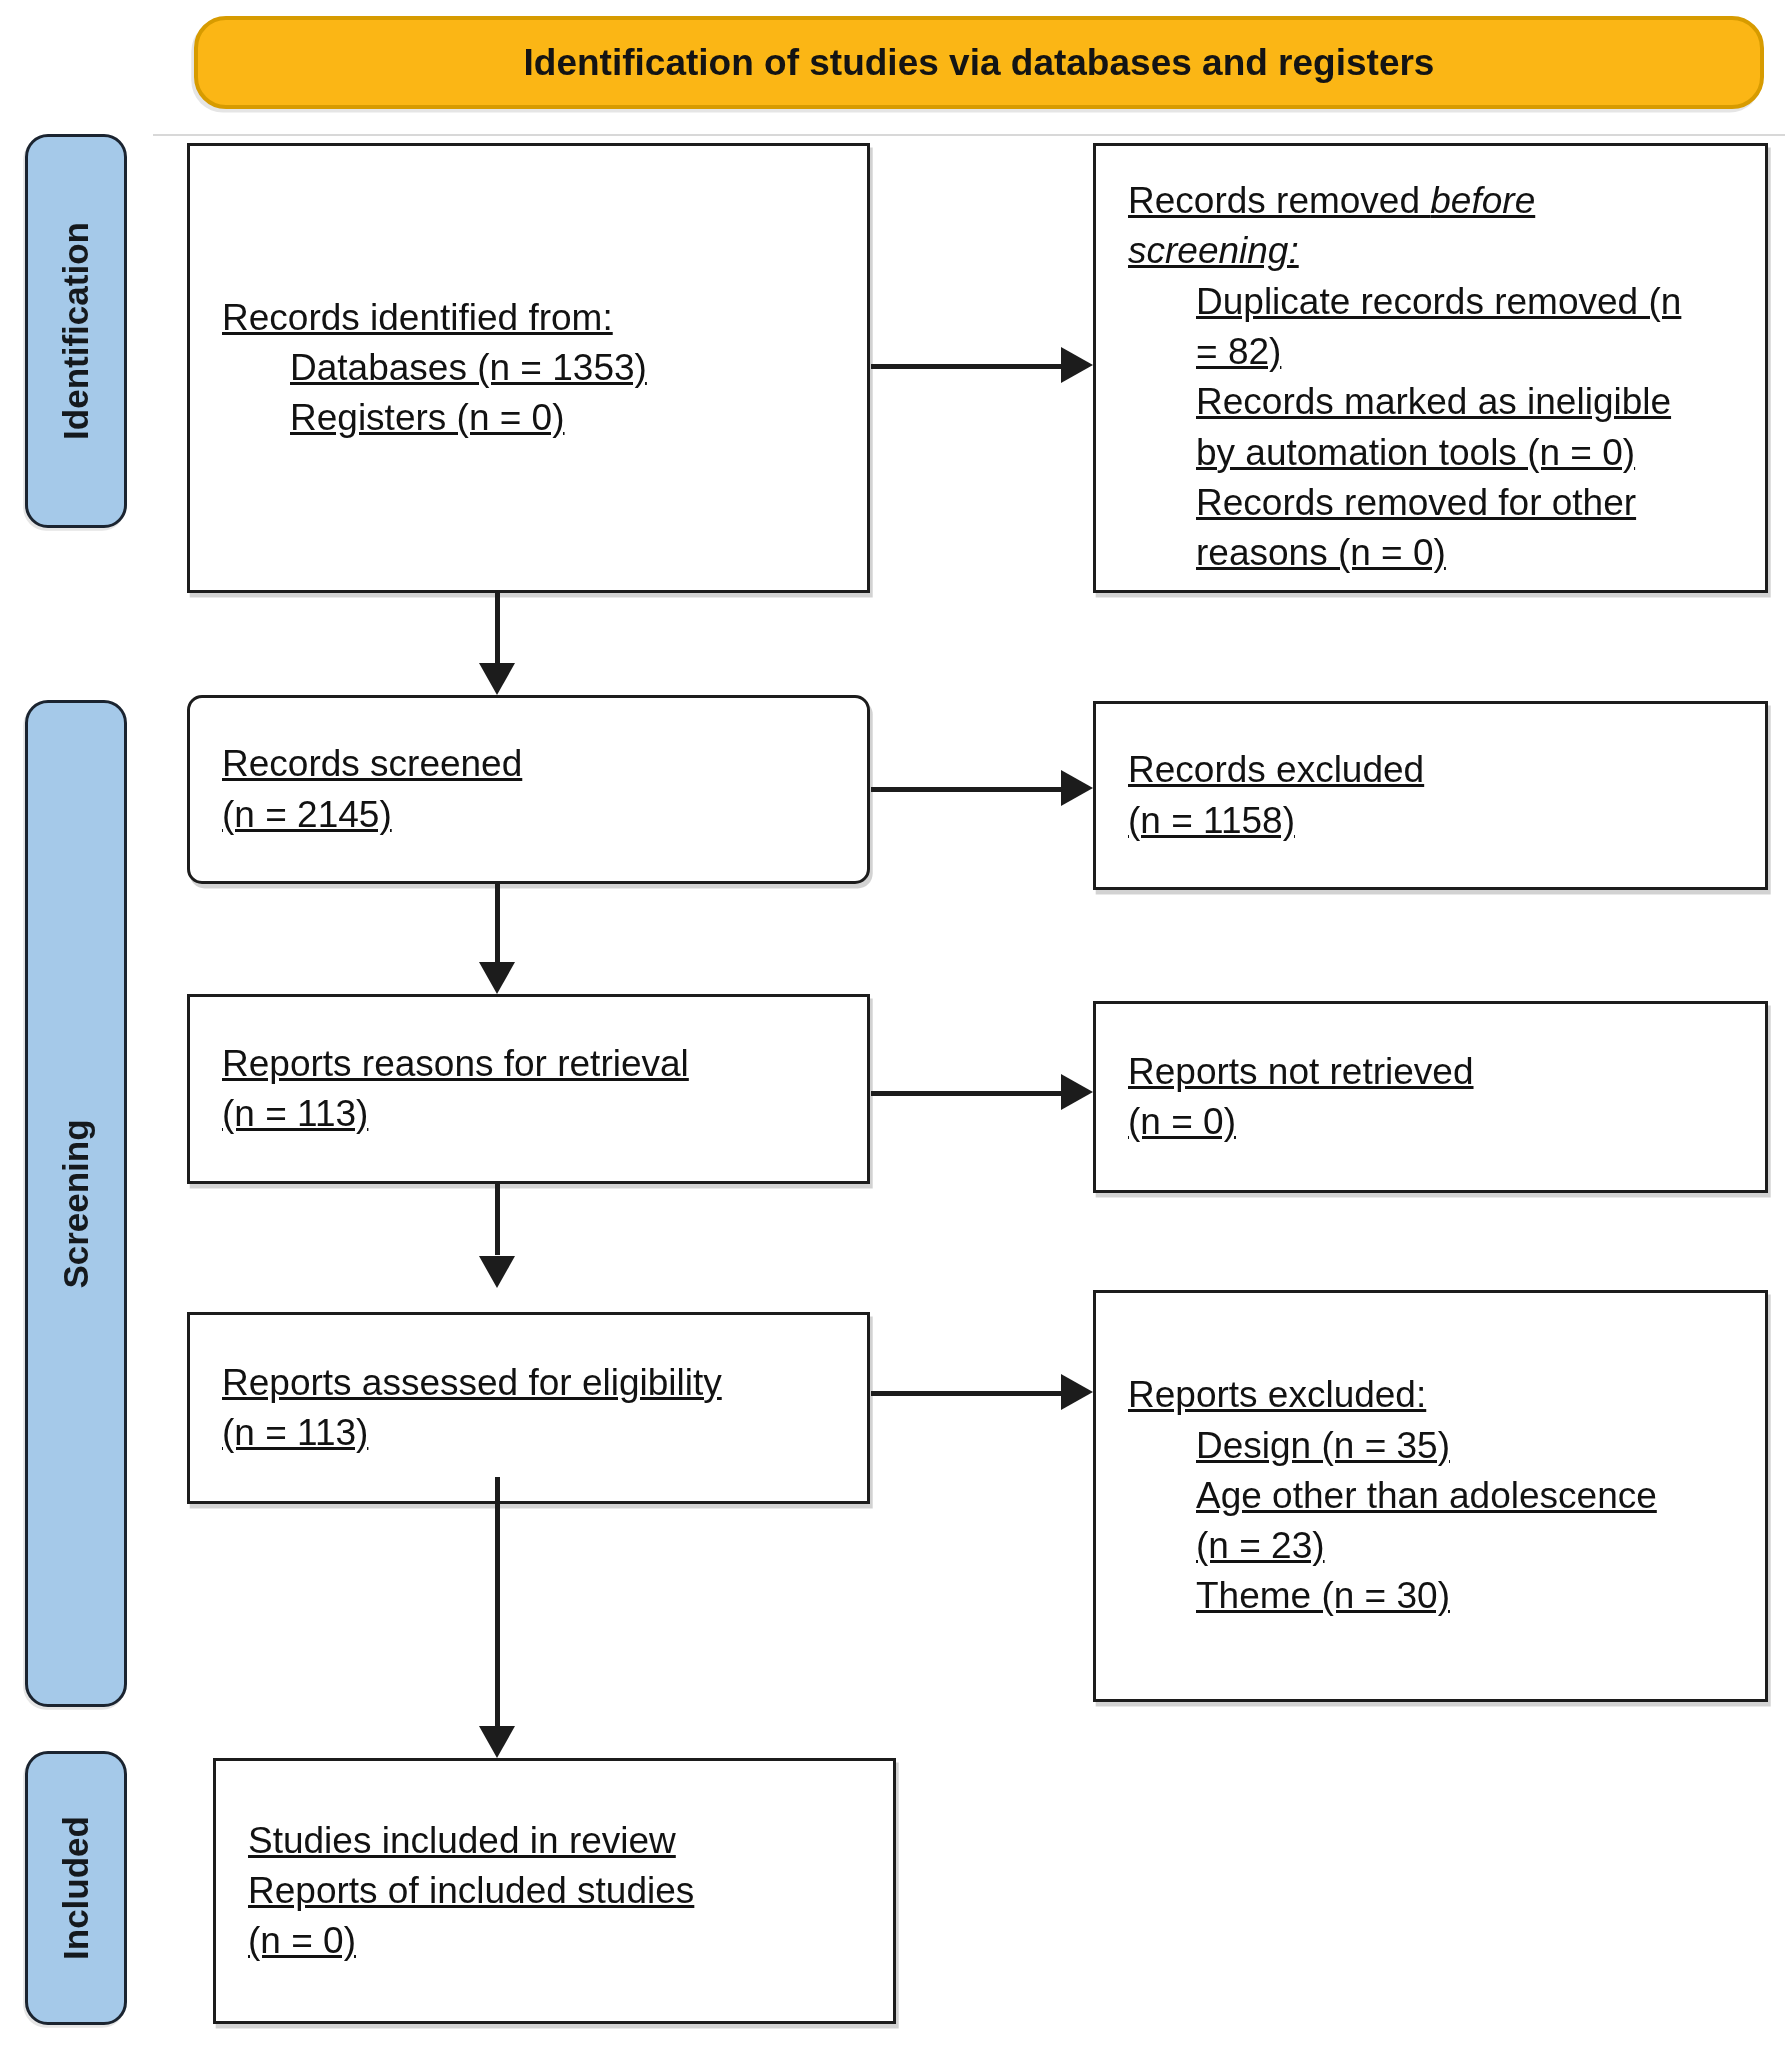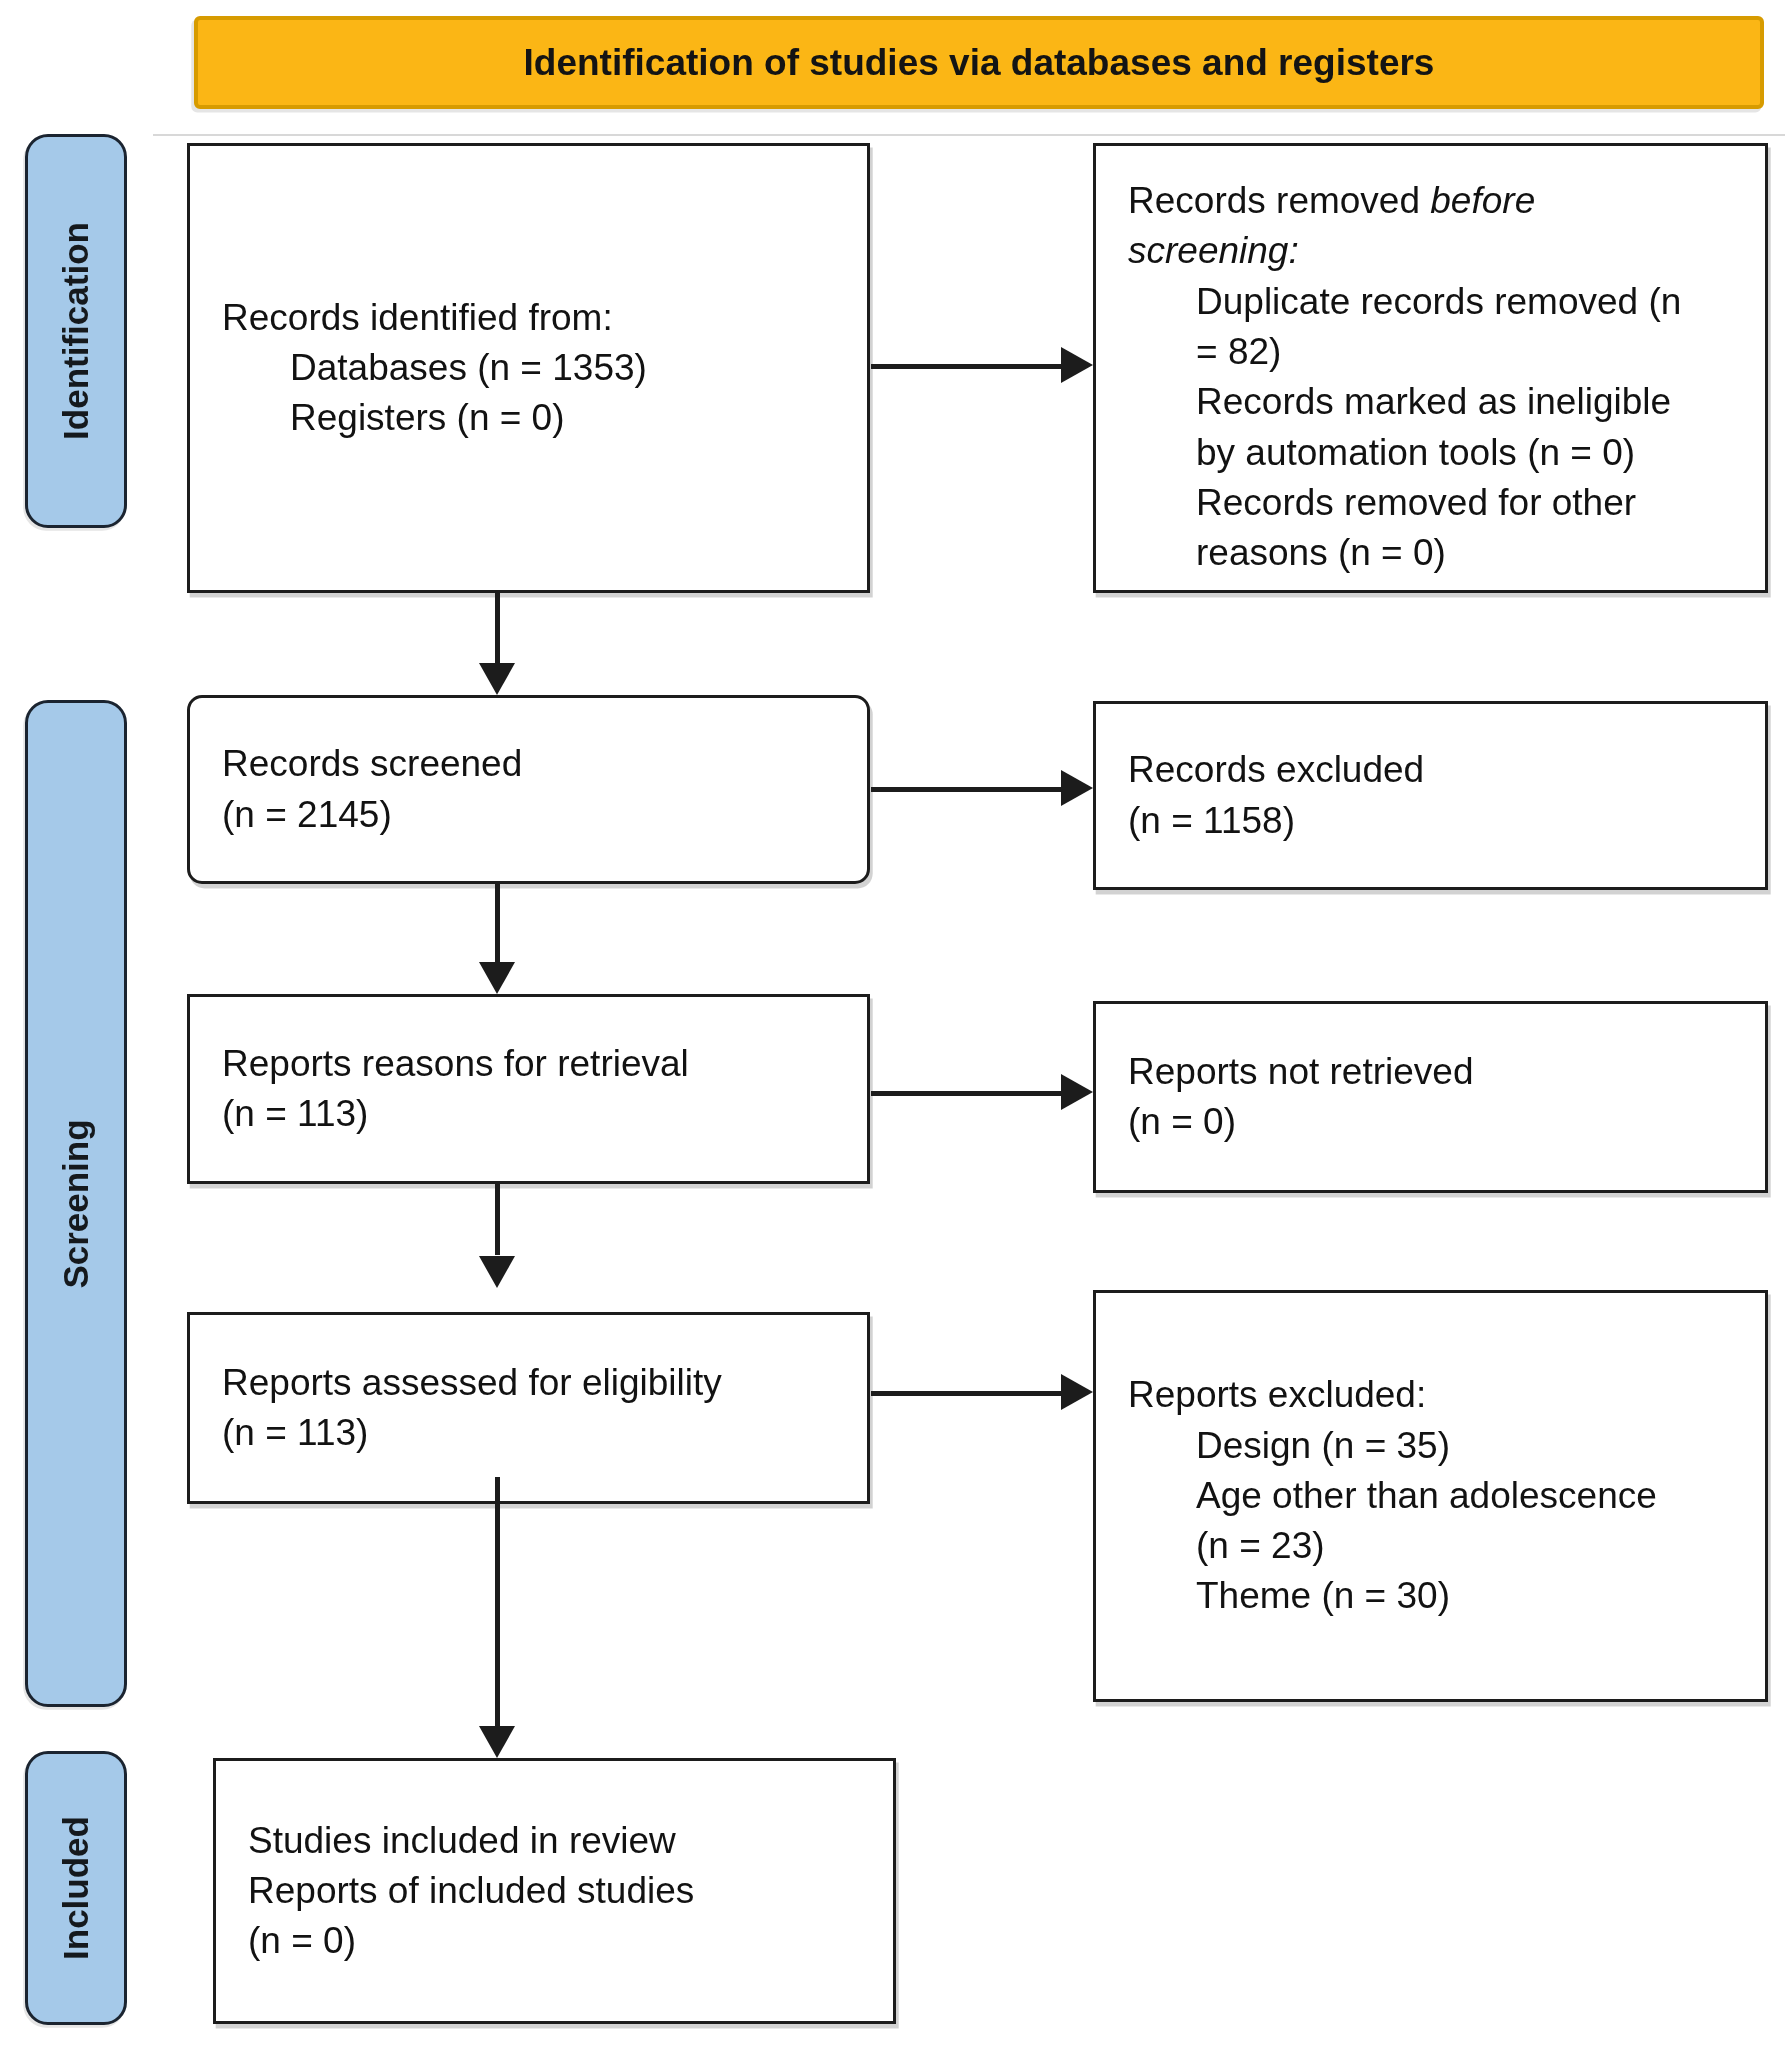--- a/index.html
+++ b/index.html
@@ -8,21 +8,21 @@
     --box-border:#1C1C1C; --text:#121212; --divider:#D8D8D8;
   }
   html,body{margin:0;padding:0;background:#fff;}
   .canvas{
     position:relative;width:1786px;height:2045px;background:#fff;overflow:hidden;
     font-family:"Liberation Sans","DejaVu Sans",sans-serif;color:var(--text);
   }
   
   .banner{
     position:absolute;left:194px;top:16px;width:1570px;height:93px;box-sizing:border-box;
-    background:var(--banner-bg);border:4.5px solid var(--banner-border);border-radius:6px;
+    background:var(--banner-bg);border:4.5px solid var(--banner-border);border-radius:32px;
     display:flex;align-items:center;justify-content:center;
     box-shadow:-2.7px 3.6px 0 rgba(150,150,150,.25);
   }
   .banner span{font-size:37px;font-weight:bold;color:#141414;}
   .divider{position:absolute;left:153px;top:134px;width:1633px;height:1.8px;background:var(--divider);}
   
   .stage{
     position:absolute;left:25px;width:102px;box-sizing:border-box;
     background:var(--stage-bg);border:3.6px solid var(--stage-border);border-radius:23px;
     display:flex;align-items:center;justify-content:center;
@@ -30,21 +30,21 @@
   }
   .stage-label{
     transform:rotate(-90deg);white-space:nowrap;font-size:35px;font-weight:bold;color:#15191D;
   }
   
   .box{
     position:absolute;box-sizing:border-box;background:#fff;
     border:3.6px solid var(--box-border);
     box-shadow:2.7px 4.5px 0 rgba(125,125,125,.35);
     display:flex;flex-direction:column;justify-content:center;
-    padding:18px 25px 18px 32px;font-size:37px;line-height:1.36;
+    padding:18px 25px 18px 32px;font-size:37px;line-height:1.36;text-decoration:underline;
   }
   .box.left-col{left:187px;width:683px;}
   .box.right-col{left:1093px;width:675px;}
   .box.top-align{justify-content:flex-start;padding-top:30px;}
   .line{white-space:normal;}
   .indent{margin-left:68px;max-width:499px;}
   .it{font-style:italic;}
   
   .v-stem{position:absolute;width:4.5px;background:var(--box-border);}
   .v-head{position:absolute;width:0;height:0;border-left:18.7px solid transparent;border-right:18.7px solid transparent;border-top:32px solid var(--box-border);}

